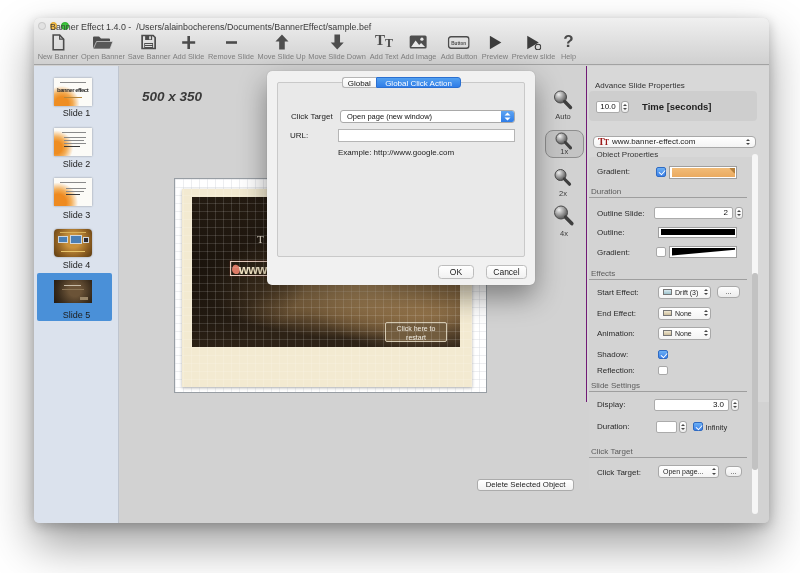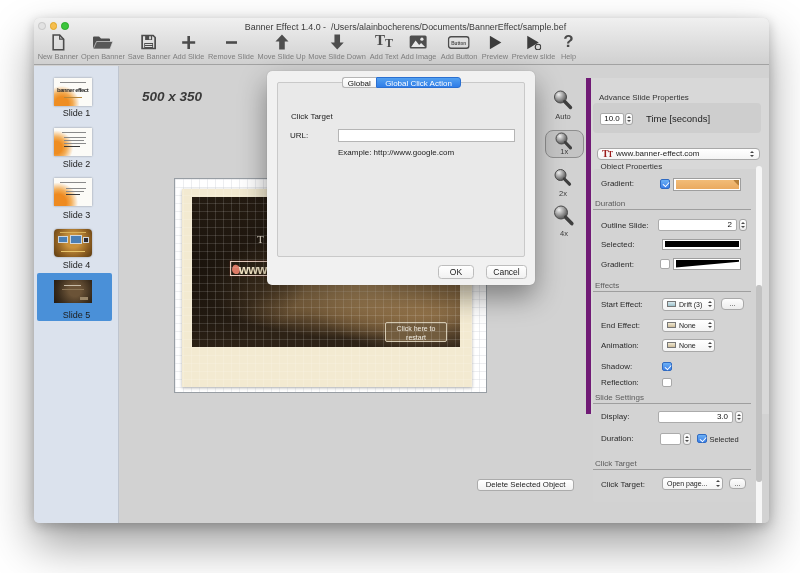--- a/index.html
+++ b/index.html
@@ -2,21 +2,21 @@
 <html><head>
 <meta charset="utf-8">
 <style>
 *{margin:0;padding:0;box-sizing:border-box}
 html,body{width:800px;height:573px;overflow:hidden;background:#fff;font-family:"Liberation Sans",sans-serif}
 #win{position:absolute;left:34px;top:18px;width:735px;height:505px;border-radius:5px;
   background:#d2d2d2;box-shadow:0 22px 45px rgba(0,0,0,0.38),0 3px 12px rgba(0,0,0,0.22);}
 #chrome{position:absolute;left:0;top:0;width:735px;height:47px;border-radius:5px 5px 0 0;
   background:linear-gradient(#f0f0f0,#dedede 55%,#d0d0d0);border-bottom:1px solid #a2a2a2;}
 .light{position:absolute;top:4.2px;width:7.6px;height:7.6px;border-radius:50%}
-#title{position:absolute;left:4px;top:3.5px;width:735px;text-align:center;font-size:8.9px;color:#3a3a3a}
+#title{position:absolute;left:16px;top:3.5px;width:735px;text-align:left;font-size:8.9px;color:#3a3a3a}
 .titem{position:absolute;top:15px;text-align:center;transform:translateX(-50%)}
 .titem .lab{font-size:7.4px;color:#7e7e7e;margin-top:1px;white-space:nowrap}
 .titem .ic{height:18px;display:flex;align-items:center;justify-content:center}
 #content{position:absolute;left:0;top:48px;width:735px;height:457px;background:#d2d2d2;border-radius:0 0 5px 5px;overflow:hidden}
 #sidebar{position:absolute;left:0;top:0;width:85px;height:457px;background:#dbe2ed;border-right:1px solid #bfc5cf}
 .thumb{position:absolute;left:20px;width:38px;height:28px;background:#fbfaf6;box-shadow:0 0 2px rgba(0,0,0,0.35);overflow:hidden}
 .tline{position:absolute;height:1.2px;background:#8a8a8a}
 .tline.d{background:#3a3a3a}
 .slab{position:absolute;width:85px;text-align:center;font-size:9px;color:#1c1c1c}
 #sel5{position:absolute;left:3px;top:207px;width:75px;height:48px;background:#4a90d8;border-radius:2px}
@@ -45,21 +45,21 @@
  background-image:linear-gradient(to right,rgba(255,255,255,0.13) 1px,transparent 1px),linear-gradient(to bottom,rgba(255,255,255,0.13) 1px,transparent 1px);
  background-size:8px 8px}
 #btext-t{position:absolute;left:75px;top:44px;color:#ece4d4;font-size:11px;font-family:'Liberation Serif',serif}
 #redbox{position:absolute;left:48px;top:72px;width:44px;height:15px;border:1px solid #e6cabc;box-shadow:0 0 0 0.5px rgba(90,40,30,0.6);overflow:hidden}
 #redbox span{font-weight:bold;font-size:12.5px;color:#f2e4c4;position:absolute;left:8px;top:0.5px;letter-spacing:-0.5px}
 #restart{position:absolute;left:203px;top:133px;width:62px;height:20px;background:#725c3e;border:1px solid #d3c8b0;border-radius:2px;color:#f0ece2;font-size:7px;text-align:center;line-height:9px;padding-top:1px}
 .mag{position:absolute;text-align:center}
 .mag .mlab{font-size:7.5px;color:#3a3a3a;margin-top:0px}
 #mag1x{position:absolute;left:425px;top:63.5px;width:38.5px;height:28px;background:#c4c4c4;border:1.5px solid #8e8e8e;border-radius:8px}
 #delbtn{position:absolute;left:357px;top:413px;width:97px;height:12px;background:linear-gradient(#ffffff,#f0f0f0);border:1px solid #ababab;border-radius:3px;font-size:7.8px;color:#222;text-align:center;line-height:10.5px}
-#rpanel{position:absolute;left:552px;top:12px;width:183px;height:336px;background:#d8d8d8;border-left:5px solid #701a75;font-size:8px;color:#2a2a2a}
+#rpanel{position:absolute;left:552px;top:0;width:183px;height:336px;background:#d8d8d8;border-left:1px solid #701a75;font-size:8px;color:#2a2a2a}
 .rlab{position:absolute;left:10px;white-space:nowrap}
 .sechead{position:absolute;left:4px;color:#5c5c5c;white-space:nowrap}
 .secline{position:absolute;left:2px;width:158px;height:1px;background:#9e9e9e}
 .winput{position:absolute;background:#fff;border:1px solid #ababab;border-radius:2px;font-size:8px;color:#111}
 .stepper{position:absolute;width:7.5px;background:linear-gradient(#fff,#ececec);border:1px solid #a5a5a5;border-radius:3px}
 .stepper:before{content:"";position:absolute;left:0.8px;top:2px;width:0;height:0;border-left:2px solid transparent;border-right:2px solid transparent;border-bottom:2.8px solid #4a4a4a}
 .stepper:after{content:"";position:absolute;left:0.8px;bottom:2px;width:0;height:0;border-left:2px solid transparent;border-right:2px solid transparent;border-top:2.8px solid #4a4a4a}
 .cb{position:absolute;width:9.5px;height:9.5px;border-radius:2px}
 .cb.on{background:linear-gradient(#6db1f5,#3a7fe8);border:1px solid #2f6ac2}
 .cb.on:before{content:"";position:absolute;left:2px;top:2.2px;width:4.5px;height:2.6px;border-left:1.4px solid #fff;border-bottom:1.4px solid #fff;transform:rotate(-48deg)}
@@ -298,21 +298,21 @@
         <div class="tline" style="left:8px;top:9px;width:22px;background:#8a7455;height:1px"></div>
         <div class="tline" style="left:26px;top:17px;width:8px;background:#9a8668;height:3px"></div>
       </div>
         <div class="slab" style="top:243.5px">Slide 5</div>
     </div>
     <div id="rpanel">
       <div class="rlab" style="left:8px;top:14.5px;color:#333">Advance Slide Properties</div>
       <div style="position:absolute;left:2px;top:25px;width:168px;height:30px;background:#cecece;border-radius:4px"></div>
       <div class="winput" style="left:9px;top:35px;width:24px;height:12px;text-align:center;line-height:10px">10.0</div>
       <div class="stepper" style="left:34px;top:35px;height:12px"></div>
-      <div style="position:absolute;left:55px;top:35px;font-weight:normal;font-size:9.5px;color:#1e1e1e">Time [seconds]</div>
+      <div style="position:absolute;left:55px;top:35px;font-weight:bold;font-size:9.5px;color:#1e1e1e">Time [seconds]</div>
       <div class="rdrop" style="left:6px;top:70px;width:163px;height:11.5px;border-radius:4px;font-size:8px">
         <span style="font-family:'Liberation Serif',serif;color:#9b1c1c;font-weight:bold;font-size:10px;margin-right:4px;letter-spacing:-1px">T<span style="font-size:8px">T</span></span>
         www.banner-effect.com
         <span class="arr" style="right:5px"></span>
       </div>
       <div class="rlab" style="left:9.5px;top:84px;color:#333">Object Properties</div>
       <div style="position:absolute;left:2px;top:91px;width:169px;height:333px;background:#d3d3d3;border-radius:3px"></div>
       <div id="rscroll"></div>
         <div id="rthumb"></div>
       <div class="rlab" style="top:101px">Gradient:</div>
@@ -320,21 +320,21 @@
       <div class="swatch" style="left:82px;top:99.5px;width:68px;height:13.5px">
           <div class="swin" style="background:linear-gradient(#f2bc78,#eaaa60);position:relative;overflow:hidden">
             <i style="position:absolute;right:-3px;top:-3px;width:7px;height:7px;background:#b5803c;transform:rotate(45deg)"></i>
           </div>
         </div>
       <div class="sechead" style="top:120.5px">Duration</div>
       <div class="secline" style="top:131px"></div>
       <div class="rlab" style="top:142.5px">Outline Slide:</div>
       <div class="winput" style="left:67px;top:141px;width:79px;height:12px;text-align:right;padding-right:4px;line-height:10px">2</div>
       <div class="stepper" style="left:148px;top:141px;height:12px"></div>
-      <div class="rlab" style="top:161.5px">Selected:</div>
+      <div class="rlab" style="top:161.5px">Outline:</div>
       <div class="swatch" style="left:71px;top:160.5px;width:79px;height:11px">
           <div class="swin" style="background:#000"></div>
         </div>
       <div class="rlab" style="top:181.5px">Gradient:</div>
       <div class="cb off" style="left:69px;top:181px"></div>
       <div class="swatch" style="left:82px;top:179.5px;width:68px;height:12.5px">
           <svg class="swin" viewBox="0 0 100 100" preserveAspectRatio="none" style="display:block;background:#fff">
             <polygon points="0,0 100,0 100,24 0,100" fill="#000"></polygon>
           </svg>
         </div>
@@ -353,32 +353,37 @@
       <div class="cb off" style="left:71px;top:299.5px"></div>
       <div class="sechead" style="top:314.5px">Slide Settings</div>
       <div class="secline" style="top:324.5px"></div>
       <div class="rlab" style="top:334px">Display:</div>
       <div class="winput" style="left:67px;top:333px;width:75px;height:12px;text-align:right;padding-right:4px;line-height:10px">3.0</div>
       <div class="stepper" style="left:144px;top:333px;height:12px"></div>
       <div class="rlab" style="top:356px">Duration:</div>
       <div class="winput" style="left:69px;top:355px;width:21px;height:11.5px"></div>
       <div class="stepper" style="left:92px;top:355px;height:11.5px"></div>
       <div class="cb on" style="left:106px;top:355.5px"></div>
-      <div style="position:absolute;left:118.5px;top:357px;font-size:7.5px">Selected</div>
+      <div style="position:absolute;left:118.5px;top:357px;font-size:7.5px">Infinity</div>
       <div class="sechead" style="top:381px">Click Target</div>
       <div class="secline" style="top:391px"></div>
       <div class="rlab" style="top:401.5px">Click Target:</div>
       <div class="rdrop" style="left:71px;top:399px;width:61px;height:13px">Open page...<span class="arr"></span></div>
       <div class="dots" style="left:138px;top:400px;width:17px;height:11px">...</div>
     </div>
   </div>
   <div id="dialog">
     <div id="dpanel"></div>
     <div id="tab1" class="tab">Global</div>
     <div id="tab2" class="tab">Global Click Action</div>
     <div class="dlab" style="left:24px;top:40.5px">Click Target</div>
+    <div id="ddrop">Open page (new window)<span class="blue">
+          <svg width="7" height="9" viewBox="0 0 7 9">
+            <path d="M0.5 3.4 L3.5 0.4 L6.5 3.4 z M0.5 5.6 L3.5 8.6 L6.5 5.6 z" fill="#fff"></path>
+          </svg>
+        </span></div>
     <div class="dlab" style="left:23px;top:60px">URL:</div>
     <div id="durl"></div>
     <div class="dlab" style="left:71px;top:76.5px">Example: http://www.google.com</div>
     <div class="dbtn" style="left:171px;width:36px">OK</div>
     <div class="dbtn" style="left:219px;width:41px">Cancel</div>
   </div>
 </div>
 
 </body></html>

